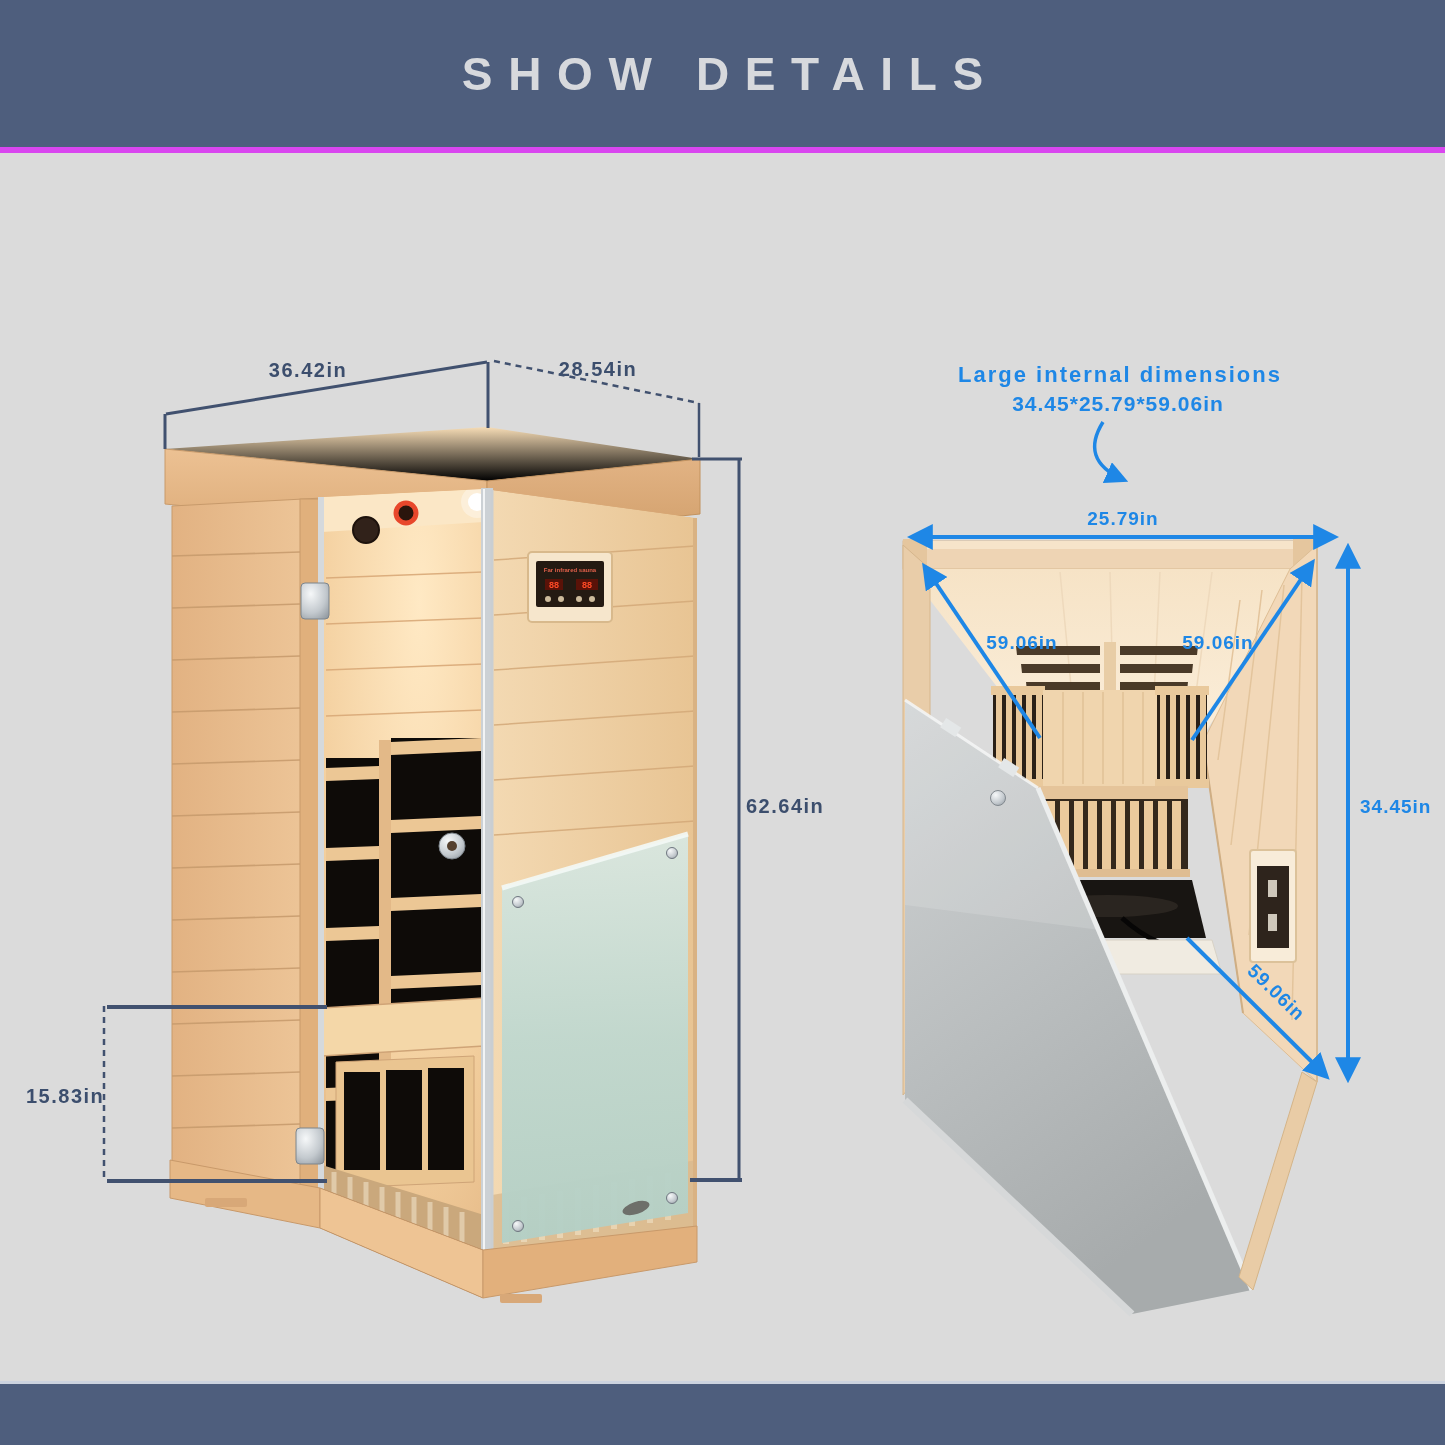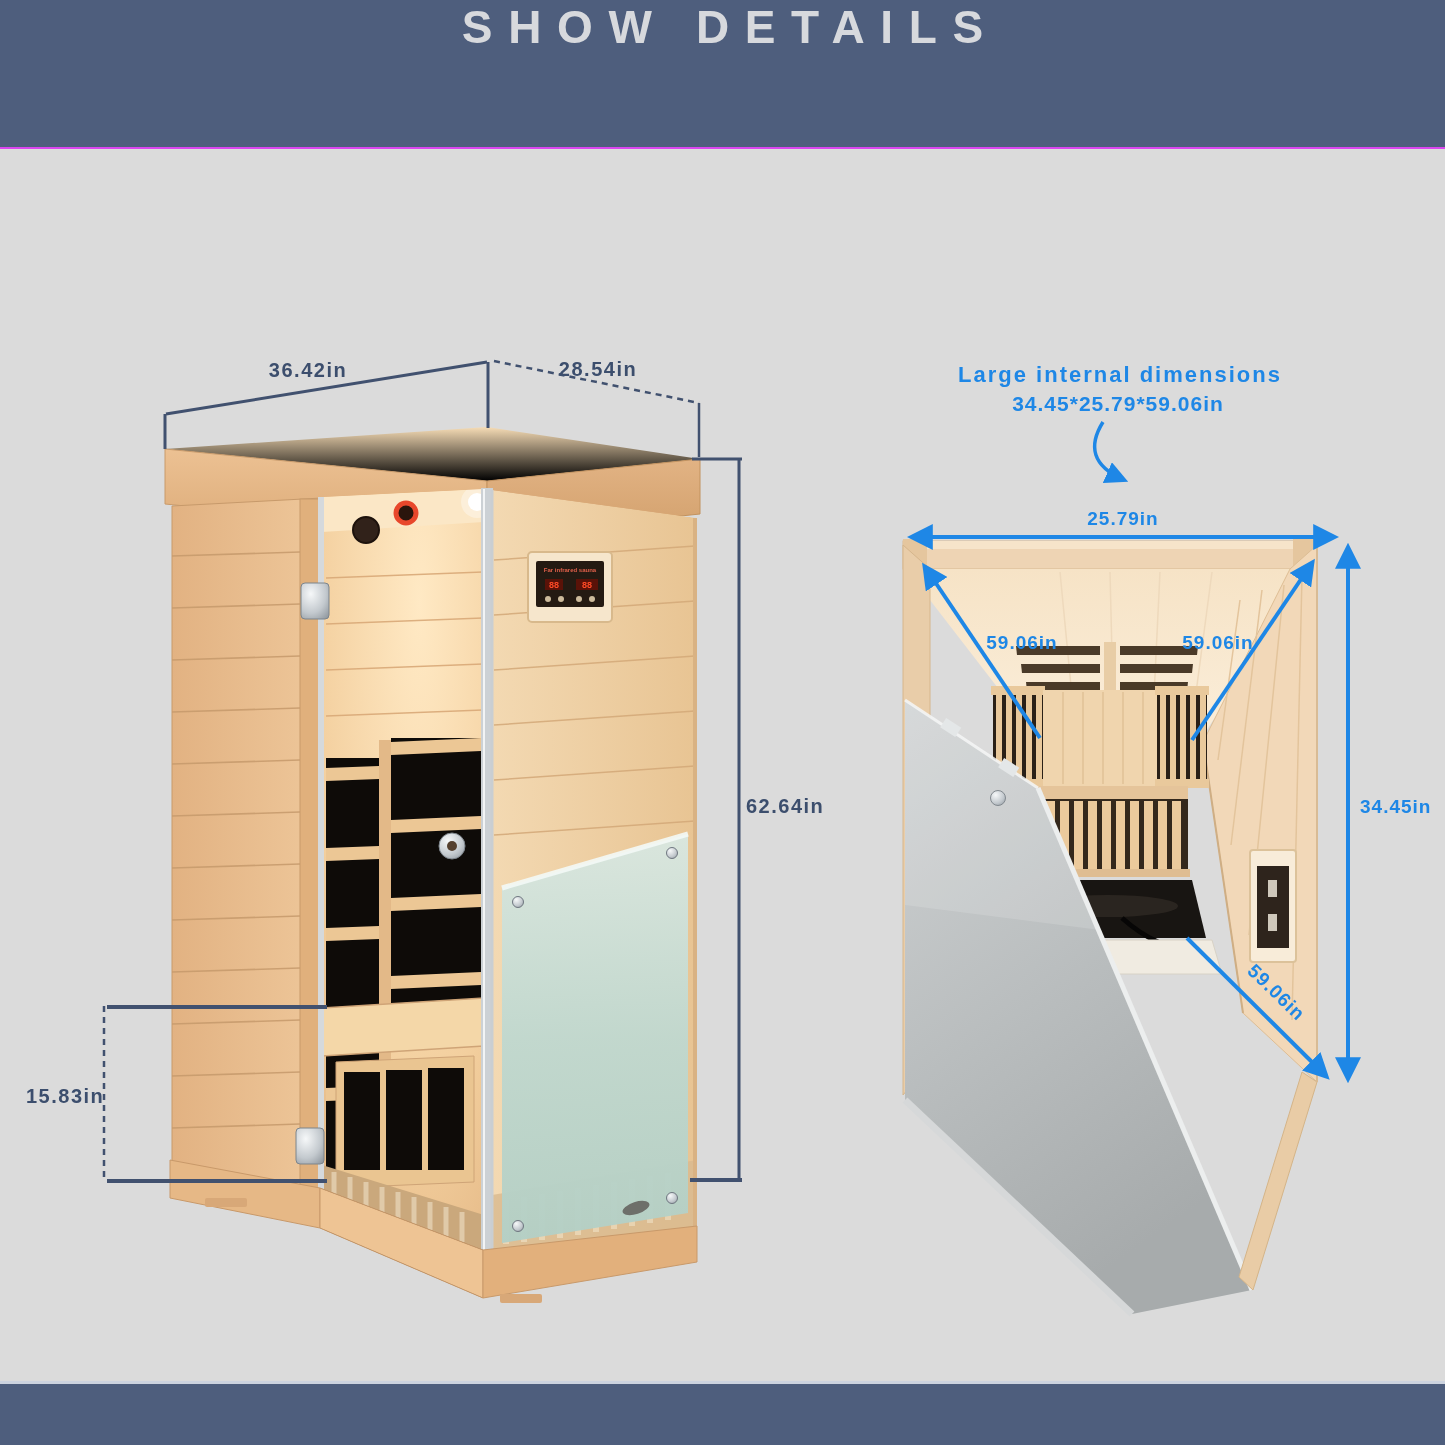--- a/index.html
+++ b/index.html
@@ -1,21 +1,21 @@
 <!DOCTYPE html>
 <html><head>
 <meta charset="utf-8">
 <style>
   html,body{margin:0;padding:0;}
   body{
     width:1445px;height:1445px;position:relative;overflow:hidden;
     background:#dbdbdb;font-family:"Liberation Sans",sans-serif;
   }
   .banner{position:absolute;left:0;width:1445px;background:#4e5e7d;}
-  .banner.top{top:0;height:147px;display:flex;justify-content:center;border-bottom:2px solid #d946ef;}
+  .banner.top{top:0;height:147px;display:flex;align-items:center;justify-content:center;border-bottom:6px solid #d946ef;}
   .banner.bottom{top:1381px;height:64px;border-top:3px solid #ccd3df;}
   .page-title{
     color:#d7d9dd;font-size:46px;font-weight:700;letter-spacing:.34em;
     text-indent:.34em;white-space:nowrap;
   }
   svg#scene{position:absolute;left:0;top:0;}
   text{font-family:"Liberation Sans",sans-serif;}
   .dimNavy{fill:#3c4e6d;font-size:20px;font-weight:700;letter-spacing:1.5px;}
   .dimBlue{fill:#1e87e6;font-size:19px;font-weight:700;letter-spacing:1px;}
   .headBlue{fill:#1e87e6;font-size:22px;font-weight:700;letter-spacing:2px;}

